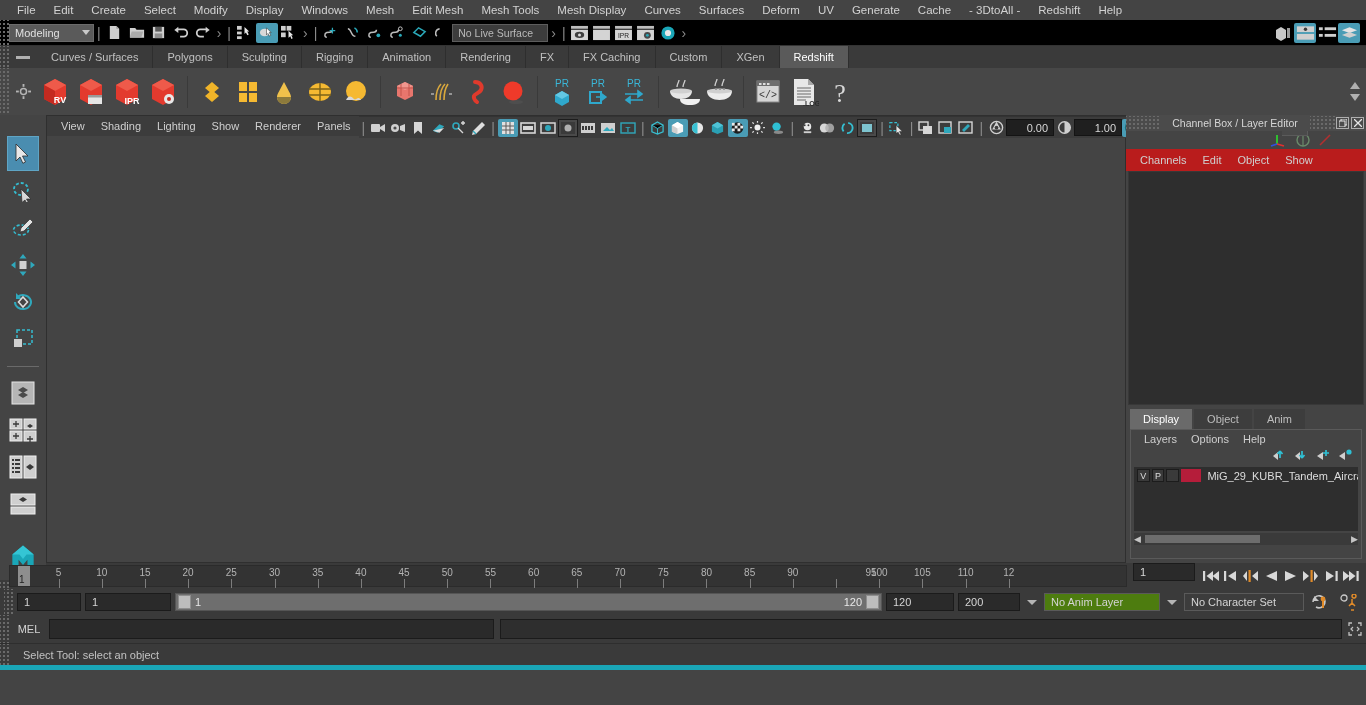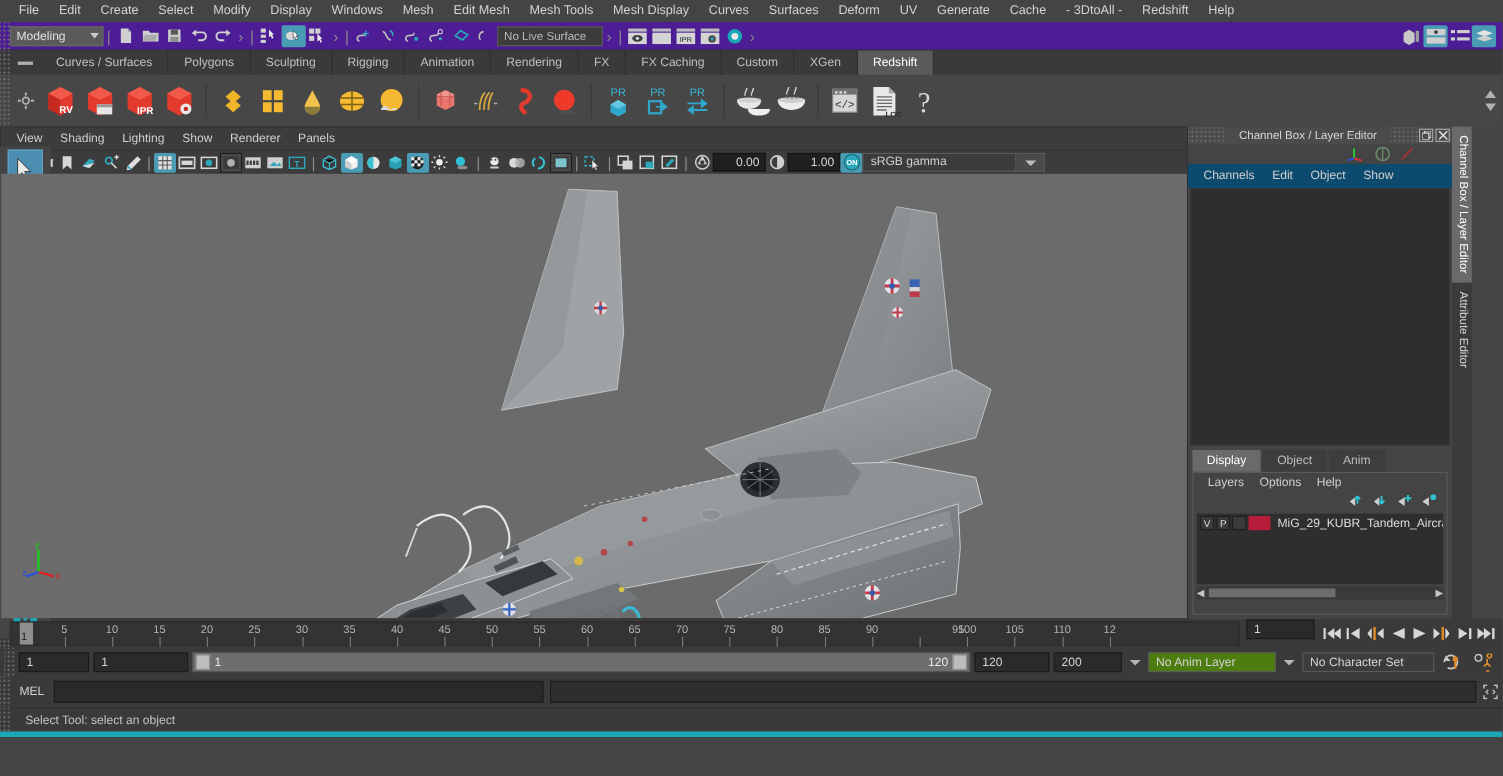--- a/index.html
+++ b/index.html
@@ -13,21 +13,21 @@
     background-image:radial-gradient(#6a6a6a 0.8px, transparent 1px);
     background-size:4px 4px; background-position:2px 2px; }
 
   
   #menubar { height:20px; background:#444444; display:flex; align-items:center;
      padding-left:8px; }
   #menubar .mi { padding:0 9px; font-size:11.5px; color:#d2d2d2; line-height:20px;
      white-space:nowrap; }
 
   
-  #statusline { height:26px; background:#4c1d95; display:flex; align-items:center;
+  #statusline { height:26px; background:#000000; display:flex; align-items:center;
      border-bottom:1px solid #333; }
   .menuset { width:85px; height:18px; background:#5a5a5a; border:1px solid #6b6b6b;
      color:#e0e0e0; font-size:11px; display:flex; align-items:center; padding-left:5px;
      position:relative;}
   .menuset .arw { position:absolute; right:3px; top:5px; border-left:4px solid transparent;
      border-right:4px solid transparent; border-top:5px solid #c9c9c9; }
   .ic { width:22px; height:20px; display:flex; align-items:center; justify-content:center;
      flex:none; }
   .ic svg { display:block; }
   .ic.on { background:#4a9cb5; border-radius:2px; }
@@ -40,21 +40,21 @@
   #shelftabs .sh { padding:0 14px; display:flex; align-items:center; font-size:11px;
      color:#c0c0c0; border-right:1px solid #2e2e2e; }
   #shelftabs .sh.active { background:#5a5a5a; color:#fff; }
   #shelfbar { height:47px; background:#474747; display:flex; align-items:center; }
   #shelfbar .sicon { width:36px; height:40px; display:flex; align-items:center;
      justify-content:center; flex:none; }
   .shelfsep { width:1px; height:32px; background:#3a3a3a; margin:0 6px; }
 
   
   #work { display:flex; height:448px; }
-  #vpcol { width:1080px; display:flex; flex-direction:column;
+  #vpcol { width:1080px; margin-left:46px; display:flex; flex-direction:row;
      border:1px solid #2f2f2f; }
   #vpmenu { height:20px; background:#3c3c3c; display:flex; align-items:center; padding-left:6px; }
   #vpmenu .vm { padding:0 8px; font-size:11px; color:#cfcfcf; }
   #vptools { height:22px; background:#3c3c3c; display:flex; align-items:center;
      border-top:1px solid #333; }
   #vptools .ic { width:20px; height:18px; }
   #vptools .ic.on { background:#4a9cb5; }
   #vptools .ic.box { border:1px solid #1d1d1d; background:#4a4a4a; }
   .numfld { width:48px; height:17px; background:#1f1f1f; color:#d8d8d8; font-size:11px;
      text-align:right; padding-right:5px; line-height:17px; border:1px solid #141414; }
@@ -80,21 +80,21 @@
 
   
   #rightdock { width:240px; display:flex; flex-direction:column; background:#444; }
   #cbheader { height:16px; background:#4b4b4b; display:flex; align-items:center;
      font-size:10.5px; color:#d6d6d6; position:relative; }
   #cbheader .ttl { flex:1; text-align:center; }
   .winbtn { width:13px; height:12px; border:1px solid #aeaeae; margin-right:2px;
      display:flex; align-items:center; justify-content:center; font-size:9px;
      color:#e6e6e6; line-height:1; }
   #cbmenus { height:22px; display:flex; align-items:center; padding-left:6px;
-     background:#0c4a6e; }
+     background:#b91c1c; }
   #cbmenus .cm { padding:0 8px; font-size:11px; color:#d0d0d0; }
   #cbbody { flex:1; background:#2e2e2e; border:1px solid #383838; margin:0 2px; }
   #letabs { height:20px; display:flex; align-items:stretch; padding-left:4px; margin-top:4px;}
   #letabs .lt { padding:0 13px; display:flex; align-items:center; font-size:11px;
      color:#bdbdbd; background:#3d3d3d; margin-right:2px; }
   #letabs .lt.active { background:#6a6a6a; color:#fff; }
   #lebox { height:130px; margin:0 4px 4px 4px; background:#444; border:1px solid #5a5a5a; }
   #lemenus { height:18px; display:flex; align-items:center; padding-left:6px; }
   #lemenus .lm { padding:0 7px; font-size:11px; color:#cfcfcf; }
   #lebtns { height:17px; display:flex; justify-content:flex-end; padding-right:8px; gap:6px;}

